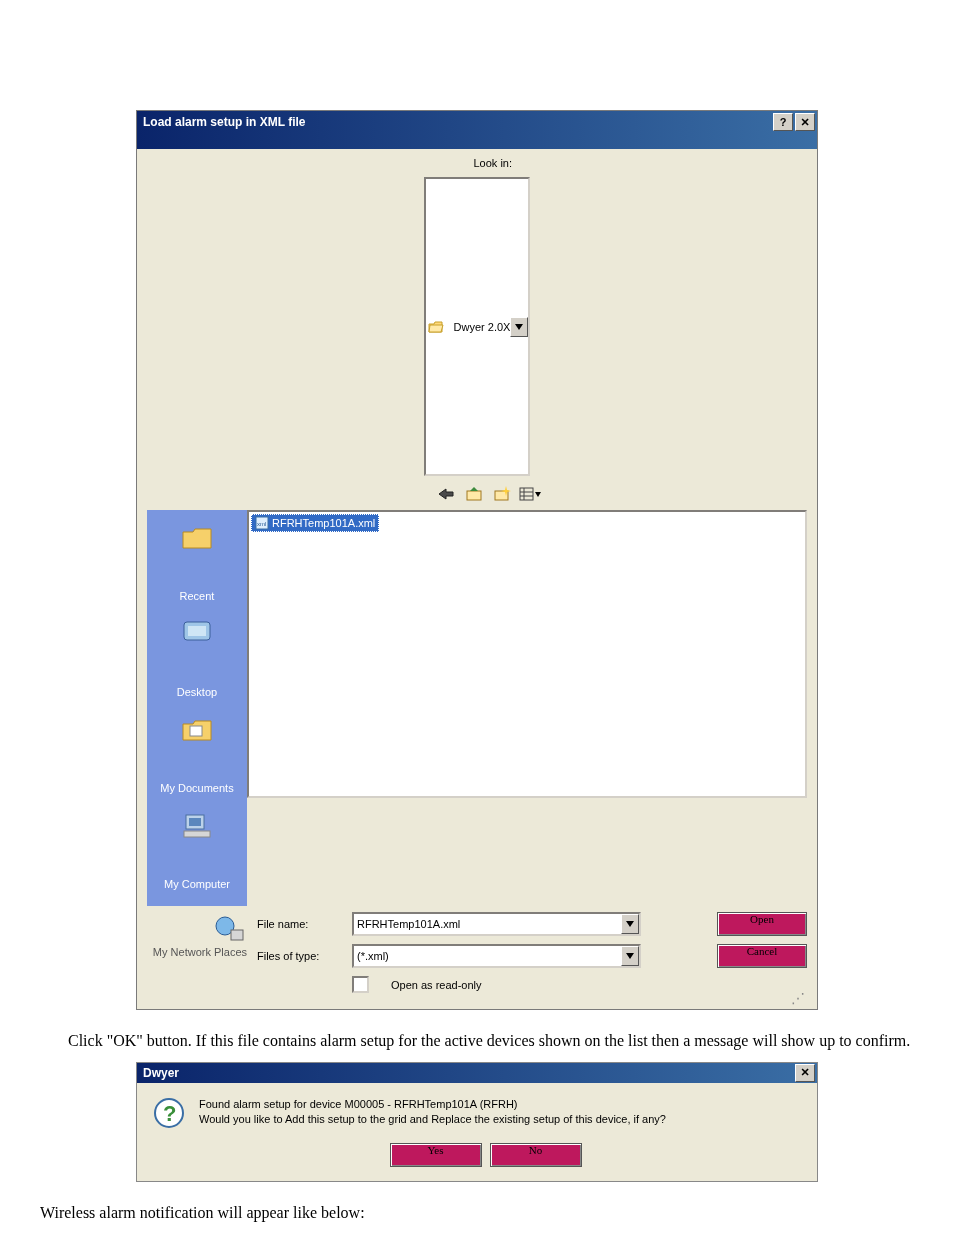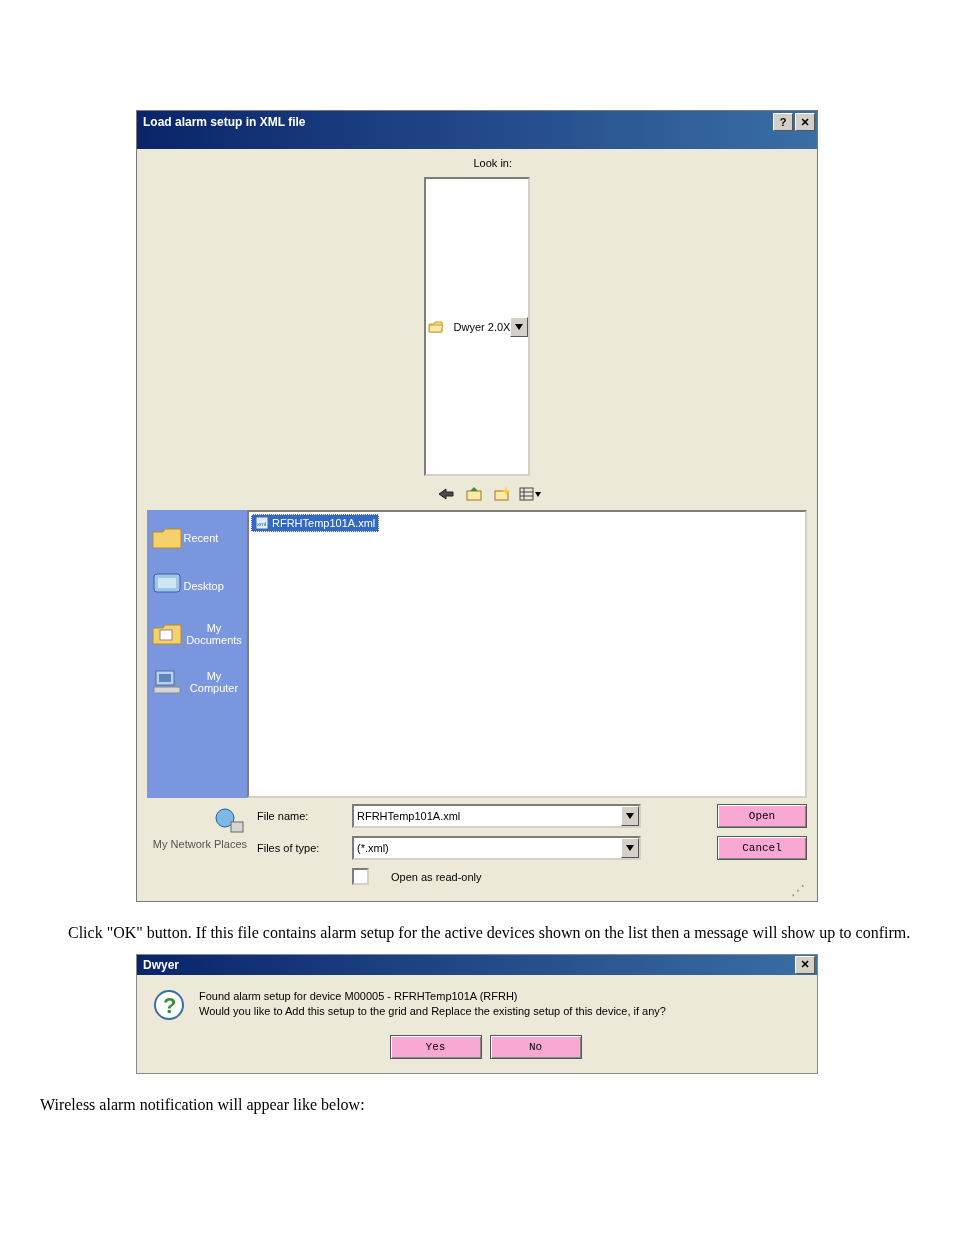--- a/index.html
+++ b/index.html
@@ -120,25 +120,26 @@
     display: flex;
     flex-direction: column;
     align-items: center;
     padding: 6px 0;
     color: #fff;
     font-size: 11px;
     text-align: center;
   }
   .place-item {
     display: flex;
-    flex-direction: row;
+    flex-direction: column;
     align-items: center;
     margin: 6px 0 10px 0;
     cursor: pointer;
     width: 95px;
+    gap: 36px;
   }
   .place-icon {
     width: 34px;
     height: 30px;
     margin-bottom: 2px;
   }
   .file-list {
     flex: 1;
     height: 280px;
     background: #fff;
@@ -208,27 +209,27 @@
   }
   .btn-col {
     width: 90px;
     display: flex;
     flex-direction: column;
     gap: 8px;
     padding-left: 12px;
   }
   .winbtn {
     height: 22px;
-    background: #f9a8d4;
+    background: #be185d;
     border: 1px solid #555;
     box-shadow: inset 1px 1px 0 #fff, inset -1px -1px 0 #888;
-    font-family: Liberation Mono, monospace;
+    font-family: Liberation Serif, serif;
     font-size: 11px;
     cursor: pointer;
-    display:flex;align-items:center;justify-content:center;
+    display:flex;align-items:flex-start;justify-content:center;
   }
   .resize-grip {
     text-align: right;
     color: #888;
     font-size: 14px;
     line-height: 10px;
     padding-right: 2px;
   }
   .body-text {
     margin: 16px 0 10px 0;

